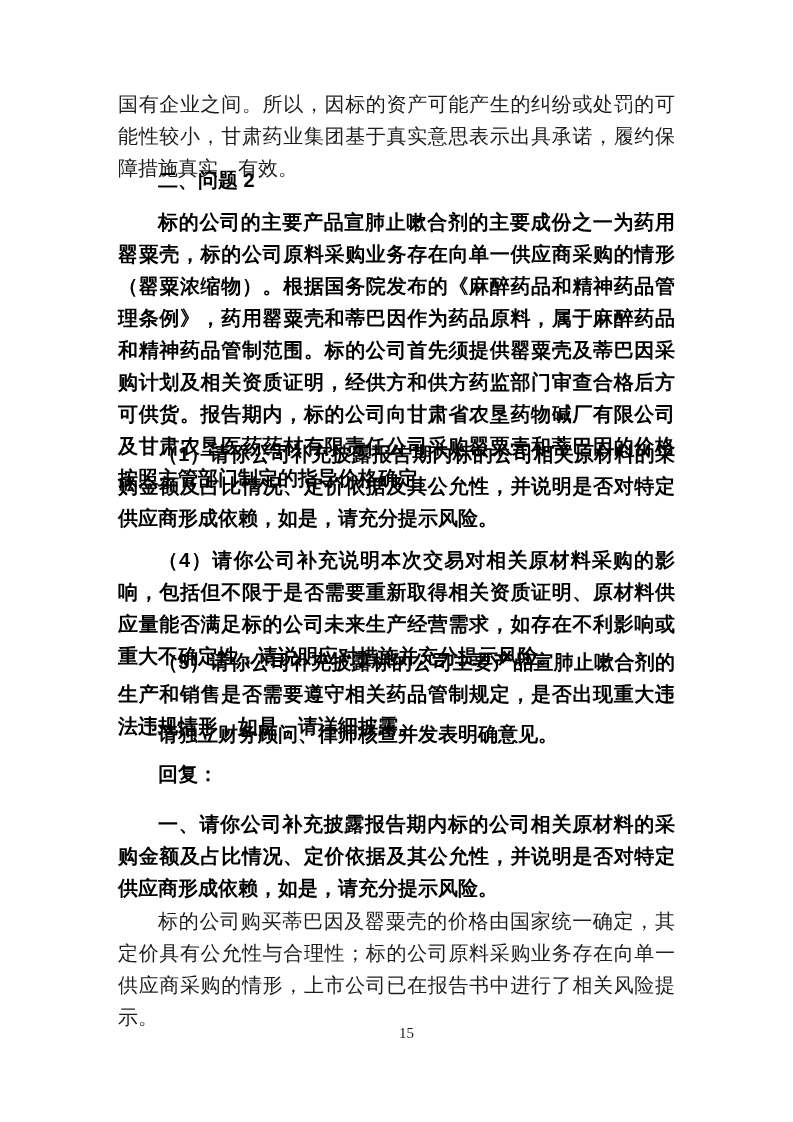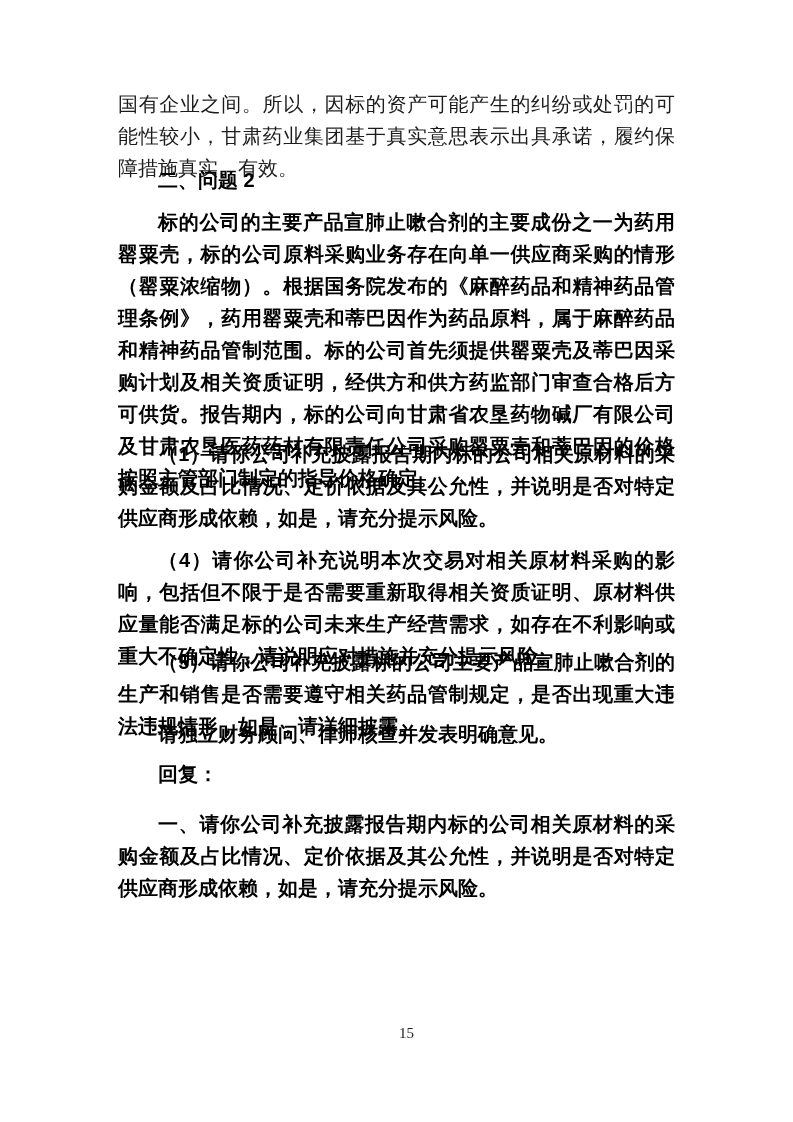--- a/index.html
+++ b/index.html
@@ -81,16 +81,17 @@
   <div class="block bold indent b-p4">（4）请你公司补充说明本次交易对相关原材料采购的影响，包括但不限于是否需要重新取得相关资质证明、原材料供应量能否满足标的公司未来生产经营需求，如存在不利影响或重大不确定性，请说明应对措施并充分提示风险。</div>
 
   <div class="block bold indent b-p5">（5）请你公司补充披露标的公司主要产品宣肺止嗽合剂的生产和销售是否需要遵守相关药品管制规定，是否出现重大违法违规情形，如是，请详细披露。</div>
 
   <div class="block bold indent b-p6">请独立财务顾问、律师核查并发表明确意见。</div>
 
   <div class="block bold indent b-p7">回复：</div>
 
   <div class="block bold indent b-p8">一、请你公司补充披露报告期内标的公司相关原材料的采购金额及占比情况、定价依据及其公允性，并说明是否对特定供应商形成依赖，如是，请充分提示风险。</div>
 
+  <div class="block regular indent b-p9">标的公司购买蒂巴因及罂粟壳的价格由国家统一确定，其定价具有公允性与合理性；标的公司原料采购业务存在向单一供应商采购的情形，上市公司已在报告书中进行了相关风险提示。</div>
 
   <div class="page-number">15</div>
 
 </div>
 
 </body></html>

